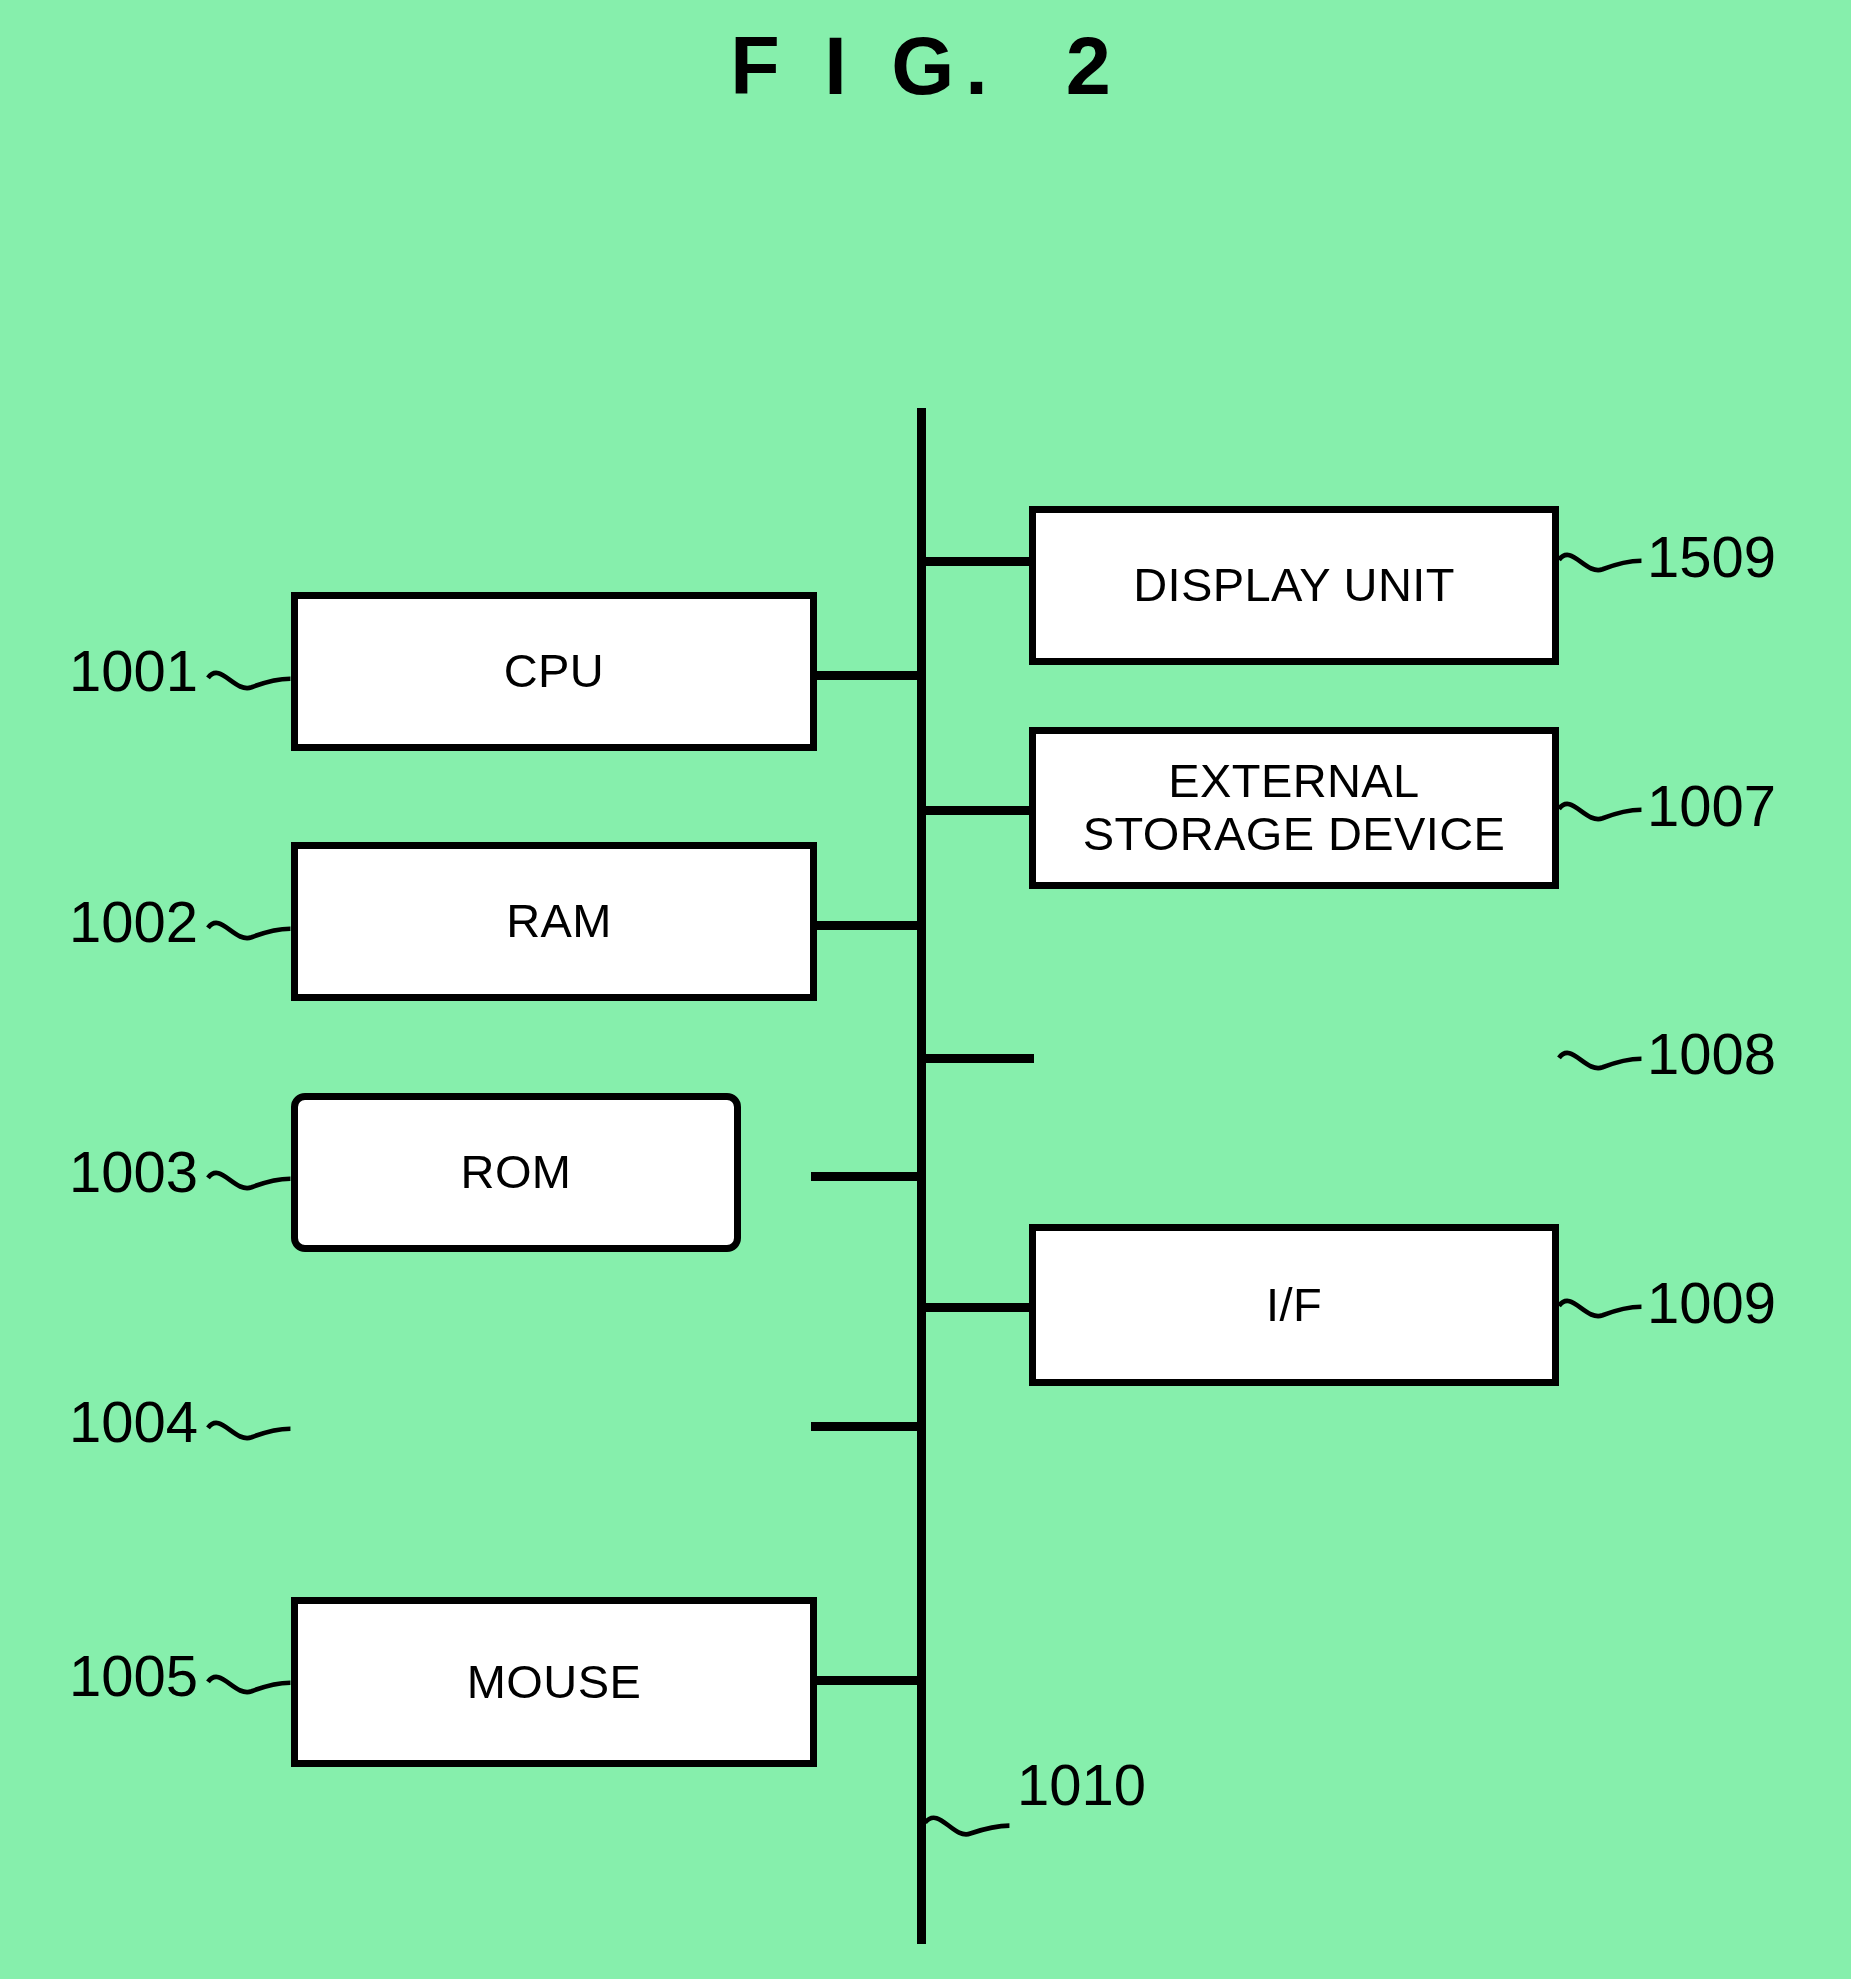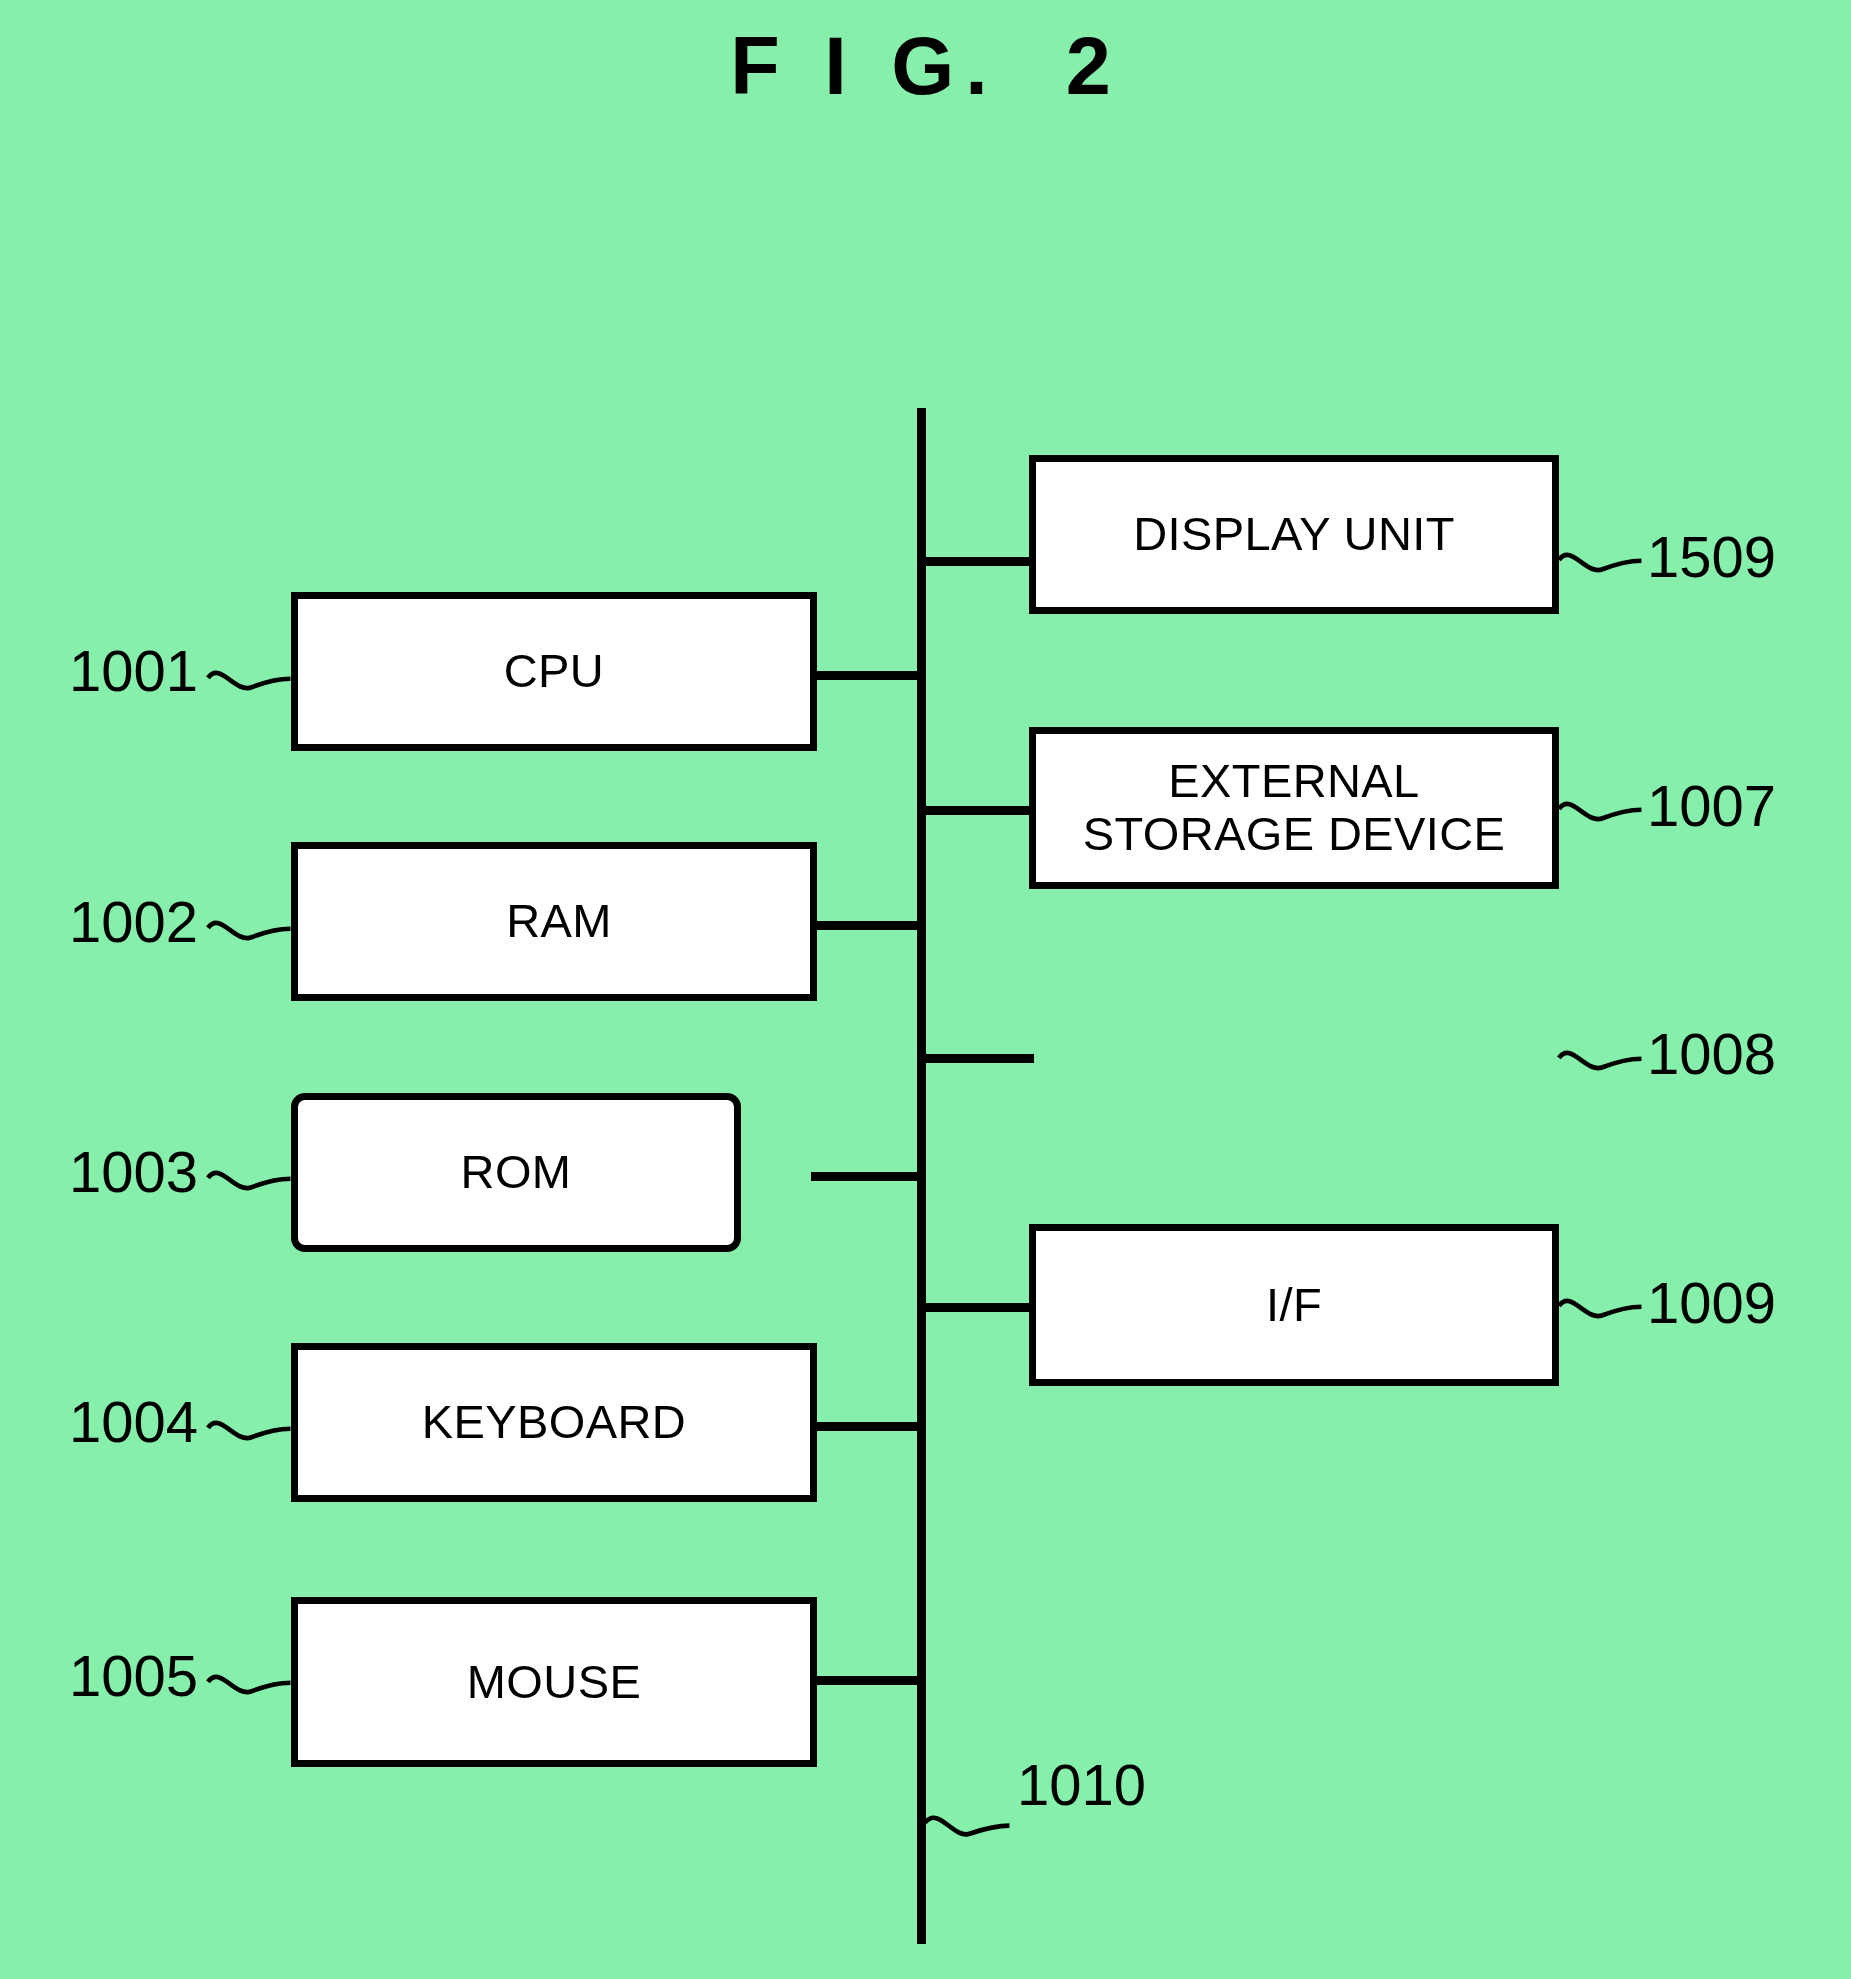--- a/index.html
+++ b/index.html
@@ -101,23 +101,20 @@
 
   <div class="unit-box" style="left:291px; top:592px; width:526px; height:159px;">
     <span class="unit-label">CPU</span>
   </div>
   <div class="unit-box" style="left:291px; top:842px; width:526px; height:159px;padding-left:10px;">
     <span class="unit-label">RAM</span>
   </div>
   <div class="unit-box" style="left:291px; top:1093px; width:450px; height:159px;border-radius:14px;">
     <span class="unit-label">ROM</span>
   </div>
-  <div class="unit-box" style="left:291px; top:1343px; width:526px; height:159px;">
-    <span class="unit-label">KEYBOARD</span>
-  </div>
   <div class="unit-box" style="left:291px; top:1597px; width:526px; height:170px;">
     <span class="unit-label">MOUSE</span>
   </div>
 
   <div class="ref-number" style="left:69px; top:642px;">1001</div>
   <svg class="squiggle" style="left:208px; top:656px; width:84px; height:47px;" viewBox="0 0 108 60">
     <path d="M0 28 C 16 6, 34 48, 56 40 C 74 33, 90 29, 106 29"></path>
   </svg>
 
   <div class="ref-number" style="left:69px; top:893px;">1002</div>
@@ -133,21 +130,21 @@
   <div class="ref-number" style="left:69px; top:1393px;">1004</div>
   <svg class="squiggle" style="left:208px; top:1406px; width:84px; height:47px;" viewBox="0 0 108 60">
     <path d="M0 28 C 16 6, 34 48, 56 40 C 74 33, 90 29, 106 29"></path>
   </svg>
 
   <div class="ref-number" style="left:69px; top:1647px;">1005</div>
   <svg class="squiggle" style="left:208px; top:1660px; width:84px; height:47px;" viewBox="0 0 108 60">
     <path d="M0 28 C 16 6, 34 48, 56 40 C 74 33, 90 29, 106 29"></path>
   </svg>
 
-  <div class="unit-box" style="left:1029px; top:455px; width:530px; height:159px;">
+  <div class="unit-box" style="left:1029px; top:506px; width:530px; height:159px;">
     <span class="unit-label">DISPLAY UNIT</span>
   </div>
   <div class="unit-box" style="left:1029px; top:727px; width:530px; height:162px;">
     <span class="unit-label">EXTERNAL
 STORAGE DEVICE</span>
   </div>
   <div class="unit-box" style="left:1029px; top:1224px; width:530px; height:162px;">
     <span class="unit-label">I/F</span>
   </div>
 

